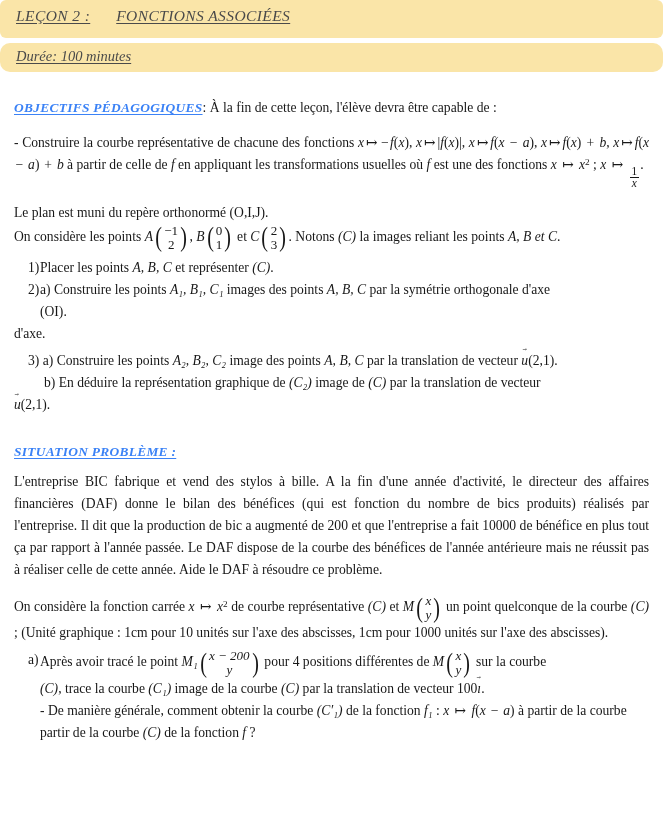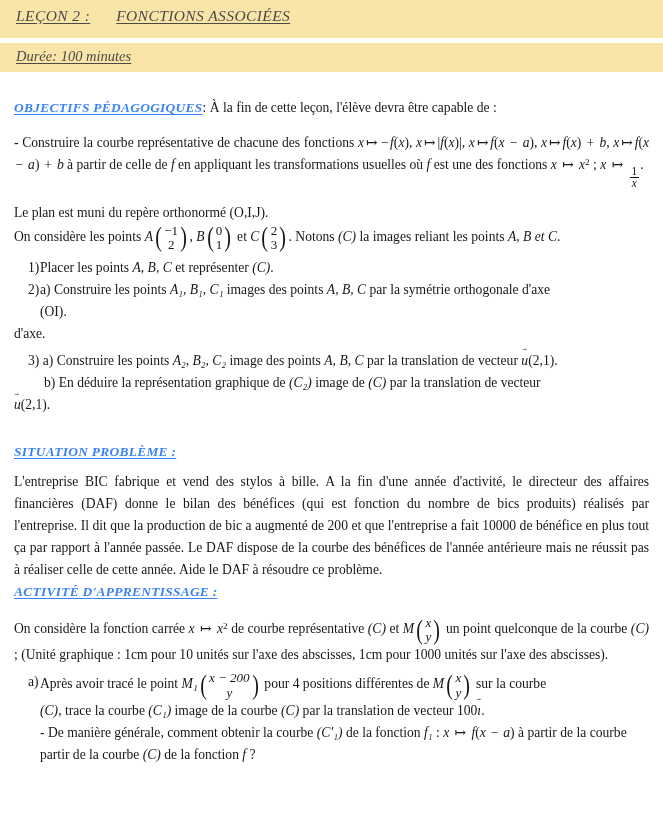--- a/index.html
+++ b/index.html
@@ -23,28 +23,30 @@
   }
 
   
   .band {
     background: #fae5a8;
     box-sizing: border-box;
   }
   .band-title {
     height: 38px;
     padding: 7px 0 0 16px;
+    border-radius: 6px;
   }
   .band-gap {
     height: 5px;
     background: #ffffff;
   }
   .band-duration {
     height: 29px;
     padding: 4px 16px 0 16px;
+    border-radius: 10px;
   }
   .title-text {
     font-style: italic;
     font-size: 15.5px;
     letter-spacing: 0.4px;
     color: #4a4a4a;
     text-decoration: underline;
     text-underline-offset: 2px;
     display: inline-block;
   }
@@ -317,23 +319,20 @@
       <span class="varr">u</span><span class="mr">(2,1).</span>
     </p>
 
     <div class="sp-big"></div>
 
     <p class="left">
       <span class="sec-head">SITUATION PROBLÈME :</span>
     </p>
     <p class="just">L'entreprise BIC fabrique et vend des stylos à bille. A la fin d'une année d'activité, le directeur des affaires financières (DAF) donne le bilan des bénéfices (qui est fonction du nombre de bics produits) réalisés par l'entreprise. Il dit que la production de bic a augmenté de 200 et que l'entreprise a fait 10000 de bénéfice en plus tout ça par rapport à l'année passée. Le DAF dispose de la courbe des bénéfices de l'année antérieure mais ne réussit pas à réaliser celle de cette année. Aide le DAF à résoudre ce problème.</p>
 
-    <p class="left">
-      <span class="sec-head">ACTIVITÉ D'APPRENTISSAGE :</span>
-    </p>
 
     <div class="sp-sm"></div>
 
     <p class="just">
       <span>On considère la fonction carrée</span>
       <span class="mr"><span class="m">x</span> <span class="maps">↦</span> <span class="m">x</span><sup>2</sup></span>
       <span>de courbe représentative</span>
       <span class="m">(C)</span>
       <span>et</span>
       <span class="m">M</span><span class="vec">

